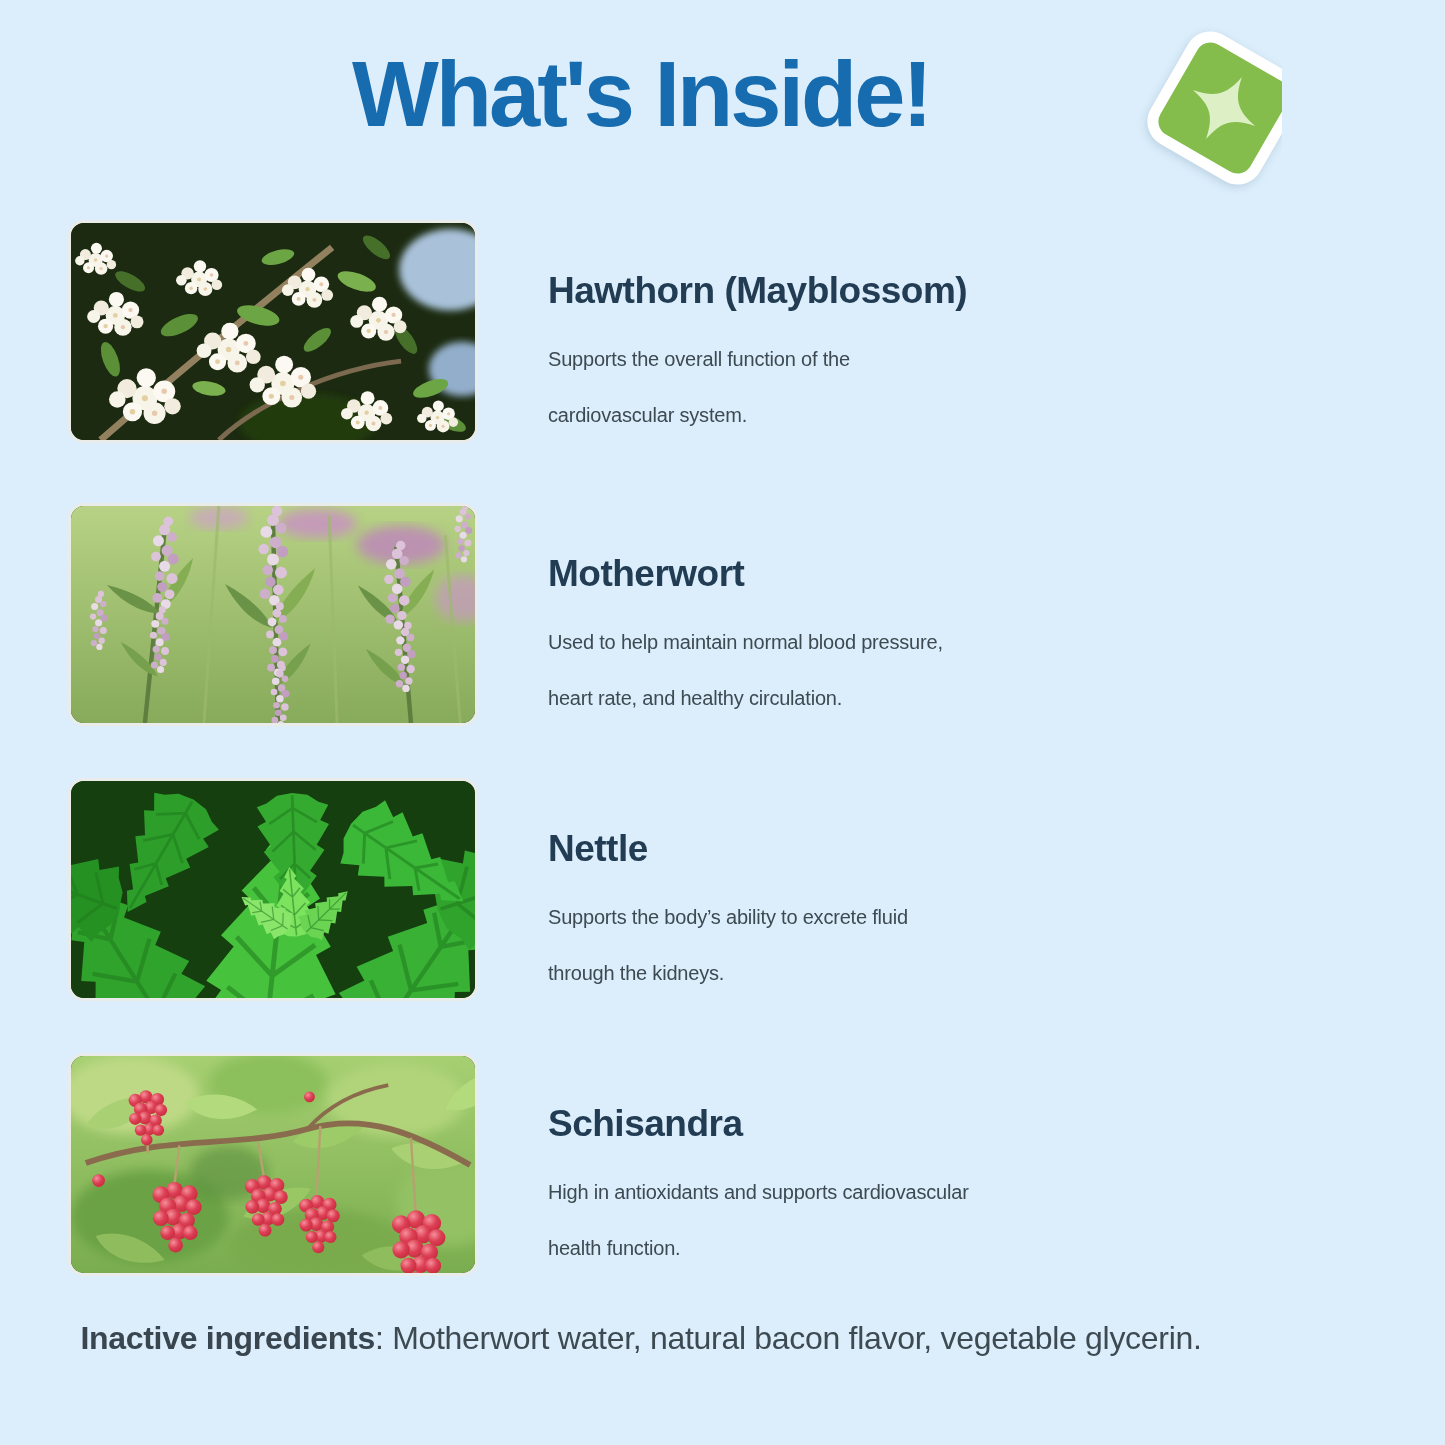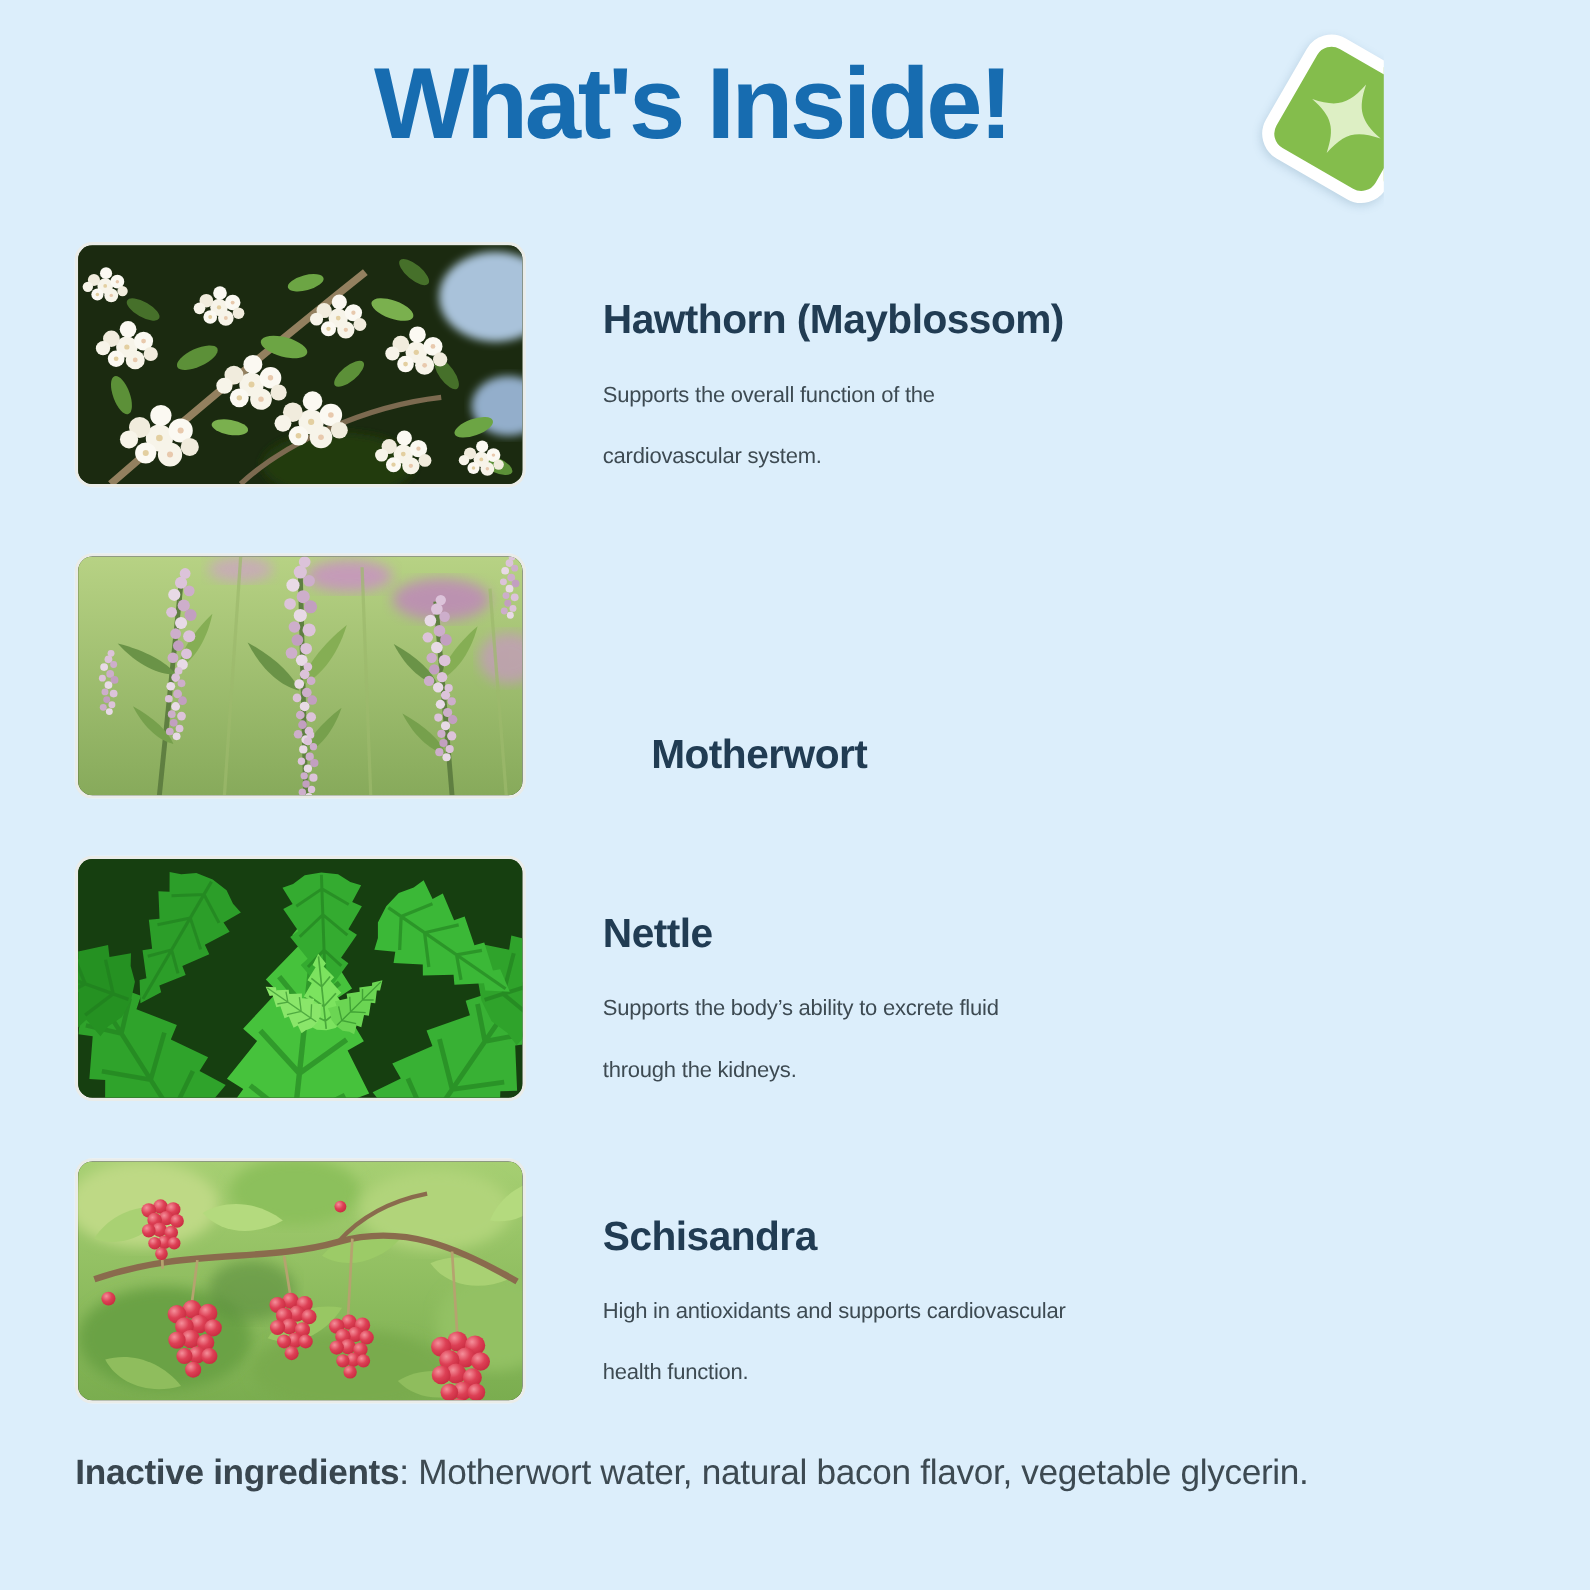--- a/index.html
+++ b/index.html
@@ -1,17 +1,17 @@
 <!DOCTYPE html>
 <html><head>
 <meta charset="utf-8">
 <style>
   html,body{margin:0;padding:0;}
   body{background:#dceefb;font-family:"Liberation Sans",sans-serif;}
-  .canvas{position:relative;width:1258px;height:1445px;background:#dceefb;overflow:hidden;}
+  .canvas{position:relative;width:1258px;height:1445px;background:#dceefb;overflow:hidden;padding-left:24px;}
 
   
   .page-title{
     position:absolute;left:0;right:0;top:48px;margin:0;
     text-align:center;font-size:92px;font-weight:bold;
     letter-spacing:-3px;color:#176cb0;line-height:1.0;
   }
 
   
   .badge{
@@ -115,21 +115,21 @@
         <use href="#hclu" transform="translate(25 38) scale(0.8)"></use>
       </svg>
     </div>
     <div class="texts">
       <h2 class="ing-name">Hawthorn (Mayblossom)</h2>
       <p class="desc">Supports the overall function of the
 cardiovascular system.</p>
     </div>
   </div>
 
-  <div class="row" style="top:503px;gap:44px;">
+  <div class="row" style="top:503px;">
     <div class="photo-frame">
       <svg viewBox="0 0 410 223" preserveAspectRatio="none">
         <defs>
           <filter id="mb">
               <feGaussianBlur stdDeviation="6"></feGaussianBlur>
             </filter>
           <linearGradient id="mbg" x1="0" y1="0" x2="0" y2="1">
             <stop offset="0" stop-color="#b7d284"></stop>
               <stop offset="1" stop-color="#87aa5b"></stop>
           </linearGradient>
@@ -179,20 +179,22 @@
         <use href="#mspike" transform="translate(209 140) scale(1.0)"></use>
         <use href="#mspike" transform="translate(212 198) scale(0.85)"></use>
         <use href="#mspike" transform="translate(331 85) scale(1.2)"></use>
         <use href="#mspike" transform="translate(339 158) scale(0.95)"></use>
         <use href="#mspike" transform="translate(398 30) scale(0.8)"></use>
         <use href="#mspike" transform="translate(28 120) scale(0.8)"></use>
       </svg>
     </div>
     <div class="texts">
       <h2 class="ing-name">Motherwort</h2>
+      <p class="desc">Used to help maintain normal blood pressure,
+heart rate, and healthy circulation.</p>
     </div>
   </div>
 
   <div class="row" style="top:1053px;">
     <div class="photo-frame">
       <svg viewBox="0 0 410 223" preserveAspectRatio="none">
         <defs>
           <filter id="sb">
               <feGaussianBlur stdDeviation="6"></feGaussianBlur>
             </filter>

